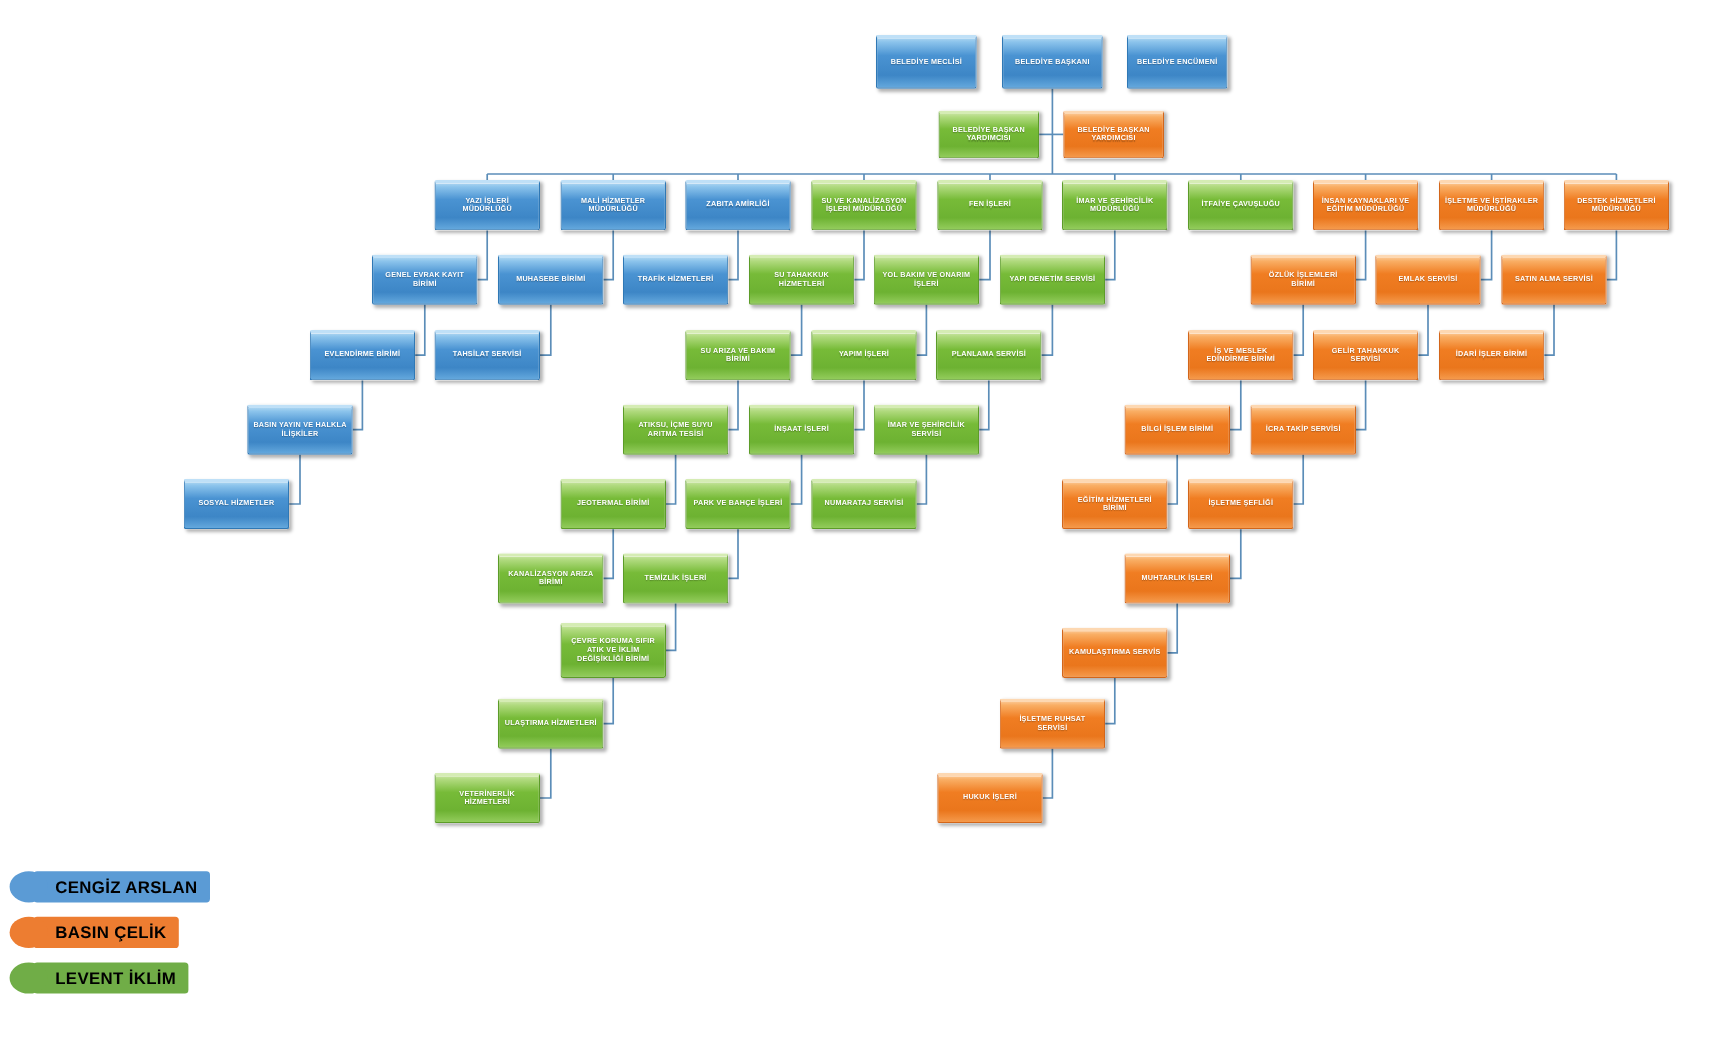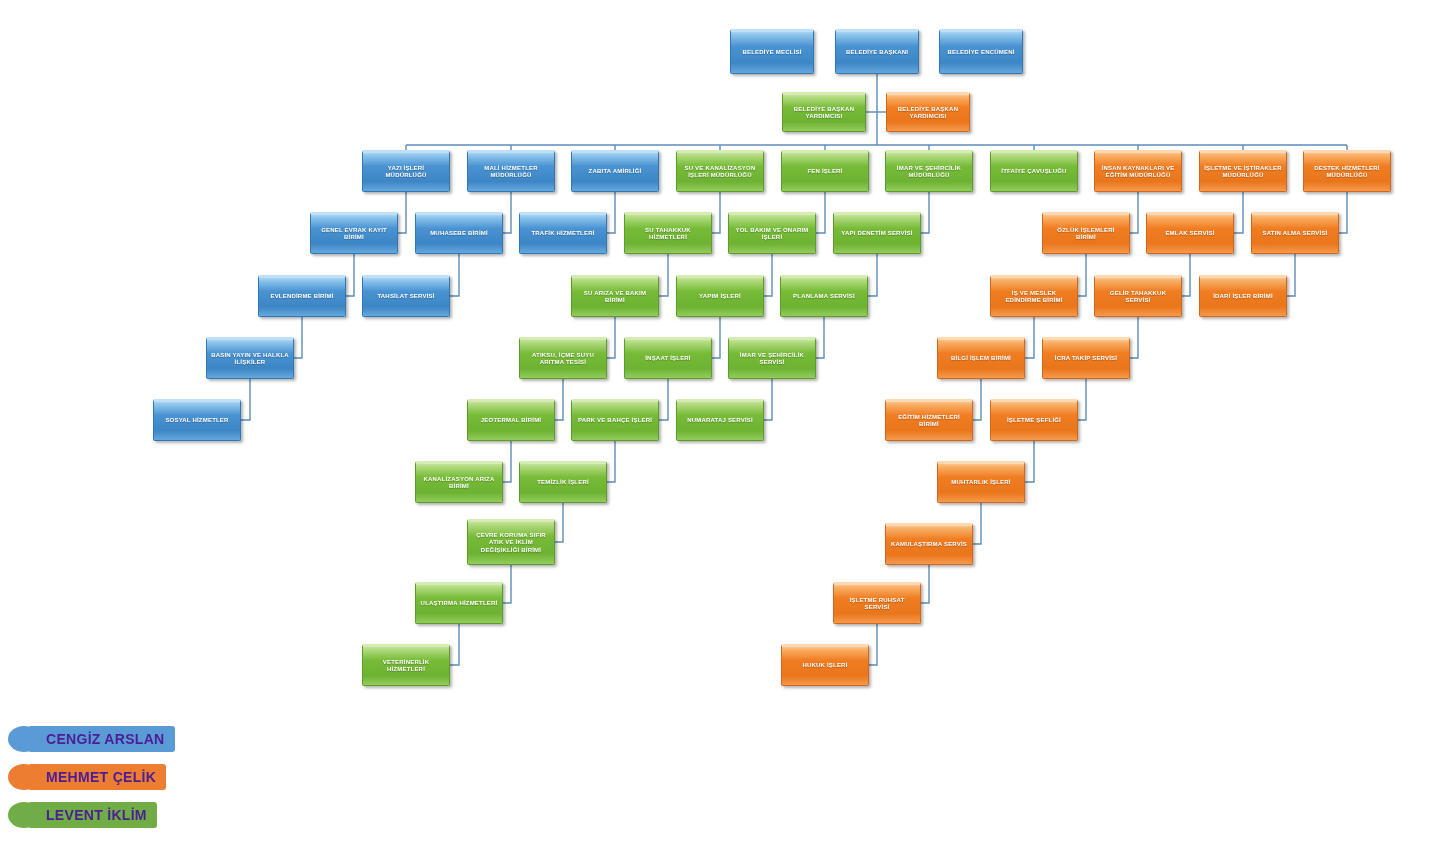--- a/index.html
+++ b/index.html
@@ -55,21 +55,21 @@
   .lg-dot{
     width:32px;height:26px;border-radius:50%;
     position:absolute;left:0;top:0;z-index:2;
   }
   .lg-bar{
     position:absolute;left:20px;top:0;height:26px;
     border-radius:3px;
     display:flex;align-items:center;
     padding-left:18px;padding-right:10px;
     box-sizing:border-box;
-    color:#4c1d95;font-weight:bold;font-size:14px;
+    color:#000000;font-weight:bold;font-size:14px;
     letter-spacing:.3px;
     white-space:nowrap;
   }
   .lg-blue{background:#5b9bd5;}
   .lg-orange{background:#ed7d31;}
   .lg-green{background:#70ad47;}
 </style>
 </head>
 <body>
 
@@ -181,20 +181,20 @@
     <div class="node c-orange" style="left: 833px; top: 582px; width: 88px; height: 42px; font-size: 6px;">İŞLETME RUHSAT SERVİSİ</div>
     <div class="node c-orange" style="left: 781px; top: 644px; width: 88px; height: 42px; font-size: 6px;">HUKUK İŞLERİ</div>
   </div>
 
 <div id="legend">
     <div class="lg-row" style="top: 0px;">
       <div class="lg-bar lg-blue">CENGİZ ARSLAN</div>
       <div class="lg-dot lg-blue"></div>
     </div>
     <div class="lg-row" style="top: 38px;">
-      <div class="lg-bar lg-orange">MEHMET ÇELİK</div>
+      <div class="lg-bar lg-orange">BASIN ÇELİK</div>
       <div class="lg-dot lg-orange"></div>
     </div>
     <div class="lg-row" style="top: 76px;">
       <div class="lg-bar lg-green">LEVENT İKLİM</div>
       <div class="lg-dot lg-green"></div>
     </div>
   </div>
 
 </body></html>

